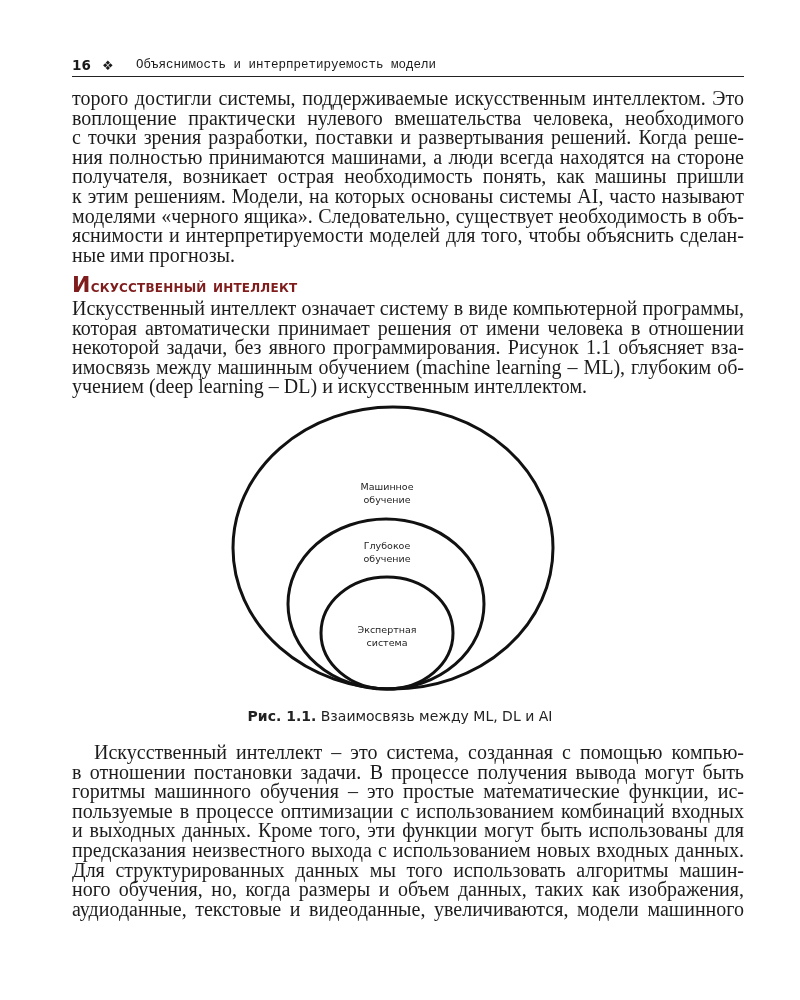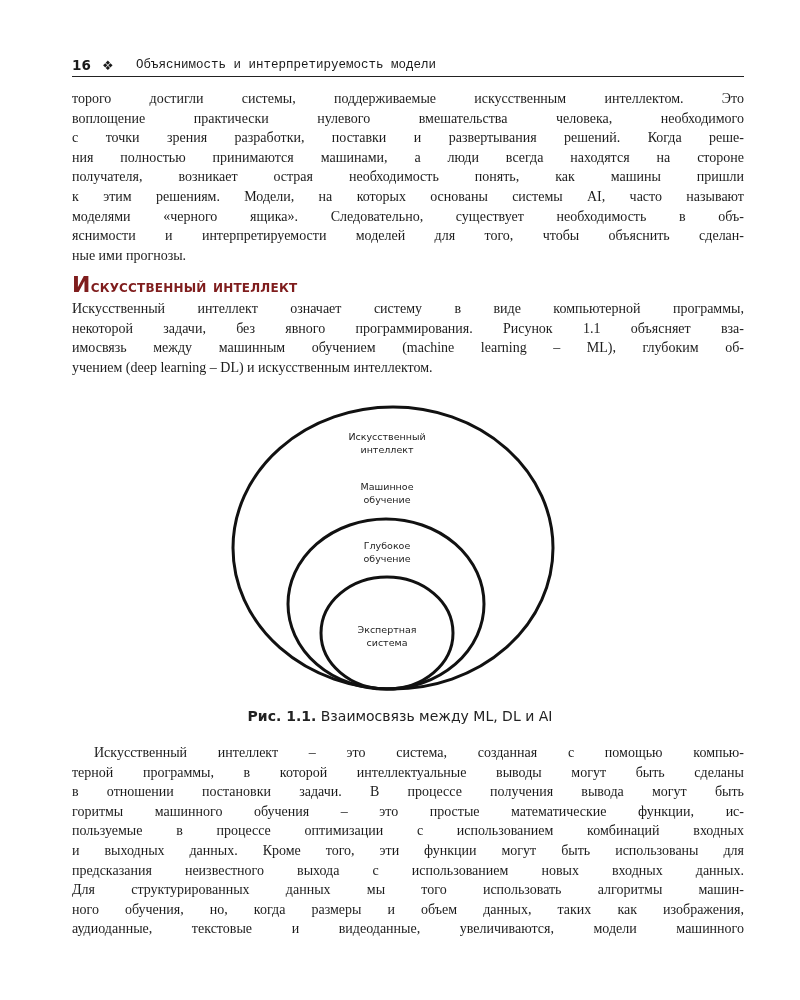--- a/index.html
+++ b/index.html
@@ -8,21 +8,21 @@
     position: absolute; left: 72px; top: 54px; width: 672px; height: 22px;
     border-bottom: 1.2px solid #222;
     font-family: "DejaVu Sans", sans-serif; font-size: 12.5px; color: #1a1a1a;
     display: flex; align-items: center;
   }
   .page-num { font-weight: bold; font-size: 13.5px; width: 30px; }
   .ornament { width: 34px; font-size: 13px; }
   .running-title { font-size: 12.5px; font-family: Liberation Mono, monospace; }
   .para {
     position: absolute; left: 72px; width: 672px; margin: 0;
-    font-family: "Liberation Serif", serif; font-size: 14px; line-height: 19.6px;
+    font-family: "Liberation Serif", serif; font-size: 20px; line-height: 19.6px;
     text-align: justify; color: #1c1c1c;
   }
   .para .ln { display: block; text-align: justify; text-align-last: justify; white-space: nowrap; }
   .para .ln.last { text-align-last: left; }
   .indent { text-indent: 22px; }
   .heading {
     position: absolute; left: 72px; top: 272px;
     font-family: "DejaVu Sans", sans-serif; font-weight: bold; font-size: 17.5px;
     font-variant: small-caps; letter-spacing: 0.2px; margin: 0; color: #7f1d1d;
   }
@@ -57,35 +57,32 @@
   <span class="ln">к этим решениям. Модели, на которых основаны системы AI, часто называют</span>
   <span class="ln">моделями «черного ящика». Следовательно, существует необходимость в объ-</span>
   <span class="ln">яснимости и интерпретируемости моделей для того, чтобы объяснить сделан-</span>
   <span class="ln last">ные ими прогнозы.</span>
 </p>
 
 <h2 class="heading"><span class="cap">И</span><span>скусственный интеллект</span></h2>
 
 <p class="para" style="top:299px;">
   <span class="ln">Искусственный интеллект означает систему в виде компьютерной программы,</span>
+  <span class="ln">которая автоматически принимает решения от имени человека в отношении</span>
   <span class="ln">некоторой задачи, без явного программирования. Рисунок 1.1 объясняет вза-</span>
   <span class="ln">имосвязь между машинным обучением (machine learning – ML), глубоким об-</span>
   <span class="ln last">учением (deep learning – DL) и искусственным интеллектом.</span>
 </p>
 
 <div class="figure">
   <svg width="800" height="300" viewBox="0 0 800 300">
     <ellipse cx="393" cy="148" rx="160" ry="141" fill="none" stroke="#111" stroke-width="3"></ellipse>
     <ellipse cx="386" cy="204" rx="98" ry="85" fill="none" stroke="#111" stroke-width="3"></ellipse>
     <ellipse cx="387" cy="233" rx="66" ry="56" fill="none" stroke="#111" stroke-width="3"></ellipse>
   </svg>
-  <div class="fig-label" style="left:307px; top:30px;">
-    <div>Искусственный</div>
-    <div>интеллект</div>
-  </div>
   <div class="fig-label" style="left:307px; top:80px;">
     <div>Машинное</div>
     <div>обучение</div>
   </div>
   <div class="fig-label" style="left:307px; top:139px;">
     <div>Глубокое</div>
     <div>обучение</div>
   </div>
   <div class="fig-label" style="left:307px; top:223px;">
     <div>Экспертная</div>
@@ -93,21 +90,20 @@
   </div>
 </div>
 
 <div class="caption">
   <b>Рис. 1.1.</b>
   <span>Взаимосвязь между ML, DL и AI</span>
 </div>
 
 <p class="para" style="top:743px;">
   <span class="ln indent">Искусственный интеллект – это система, созданная с помощью компью-</span>
-  <span class="ln">терной программы, в которой интеллектуальные выводы могут быть сделаны</span>
   <span class="ln">в отношении постановки задачи. В процессе получения вывода могут быть</span>
   <span class="ln">горитмы машинного обучения – это простые математические функции, ис-</span>
   <span class="ln">пользуемые в процессе оптимизации с использованием комбинаций входных</span>
   <span class="ln">и выходных данных. Кроме того, эти функции могут быть использованы для</span>
   <span class="ln">предсказания неизвестного выхода с использованием новых входных данных.</span>
   <span class="ln">Для структурированных данных мы того использовать алгоритмы машин-</span>
   <span class="ln">ного обучения, но, когда размеры и объем данных, таких как изображения,</span>
   <span class="ln">аудиоданные, текстовые и видеоданные, увеличиваются, модели машинного</span>
 </p>
 

